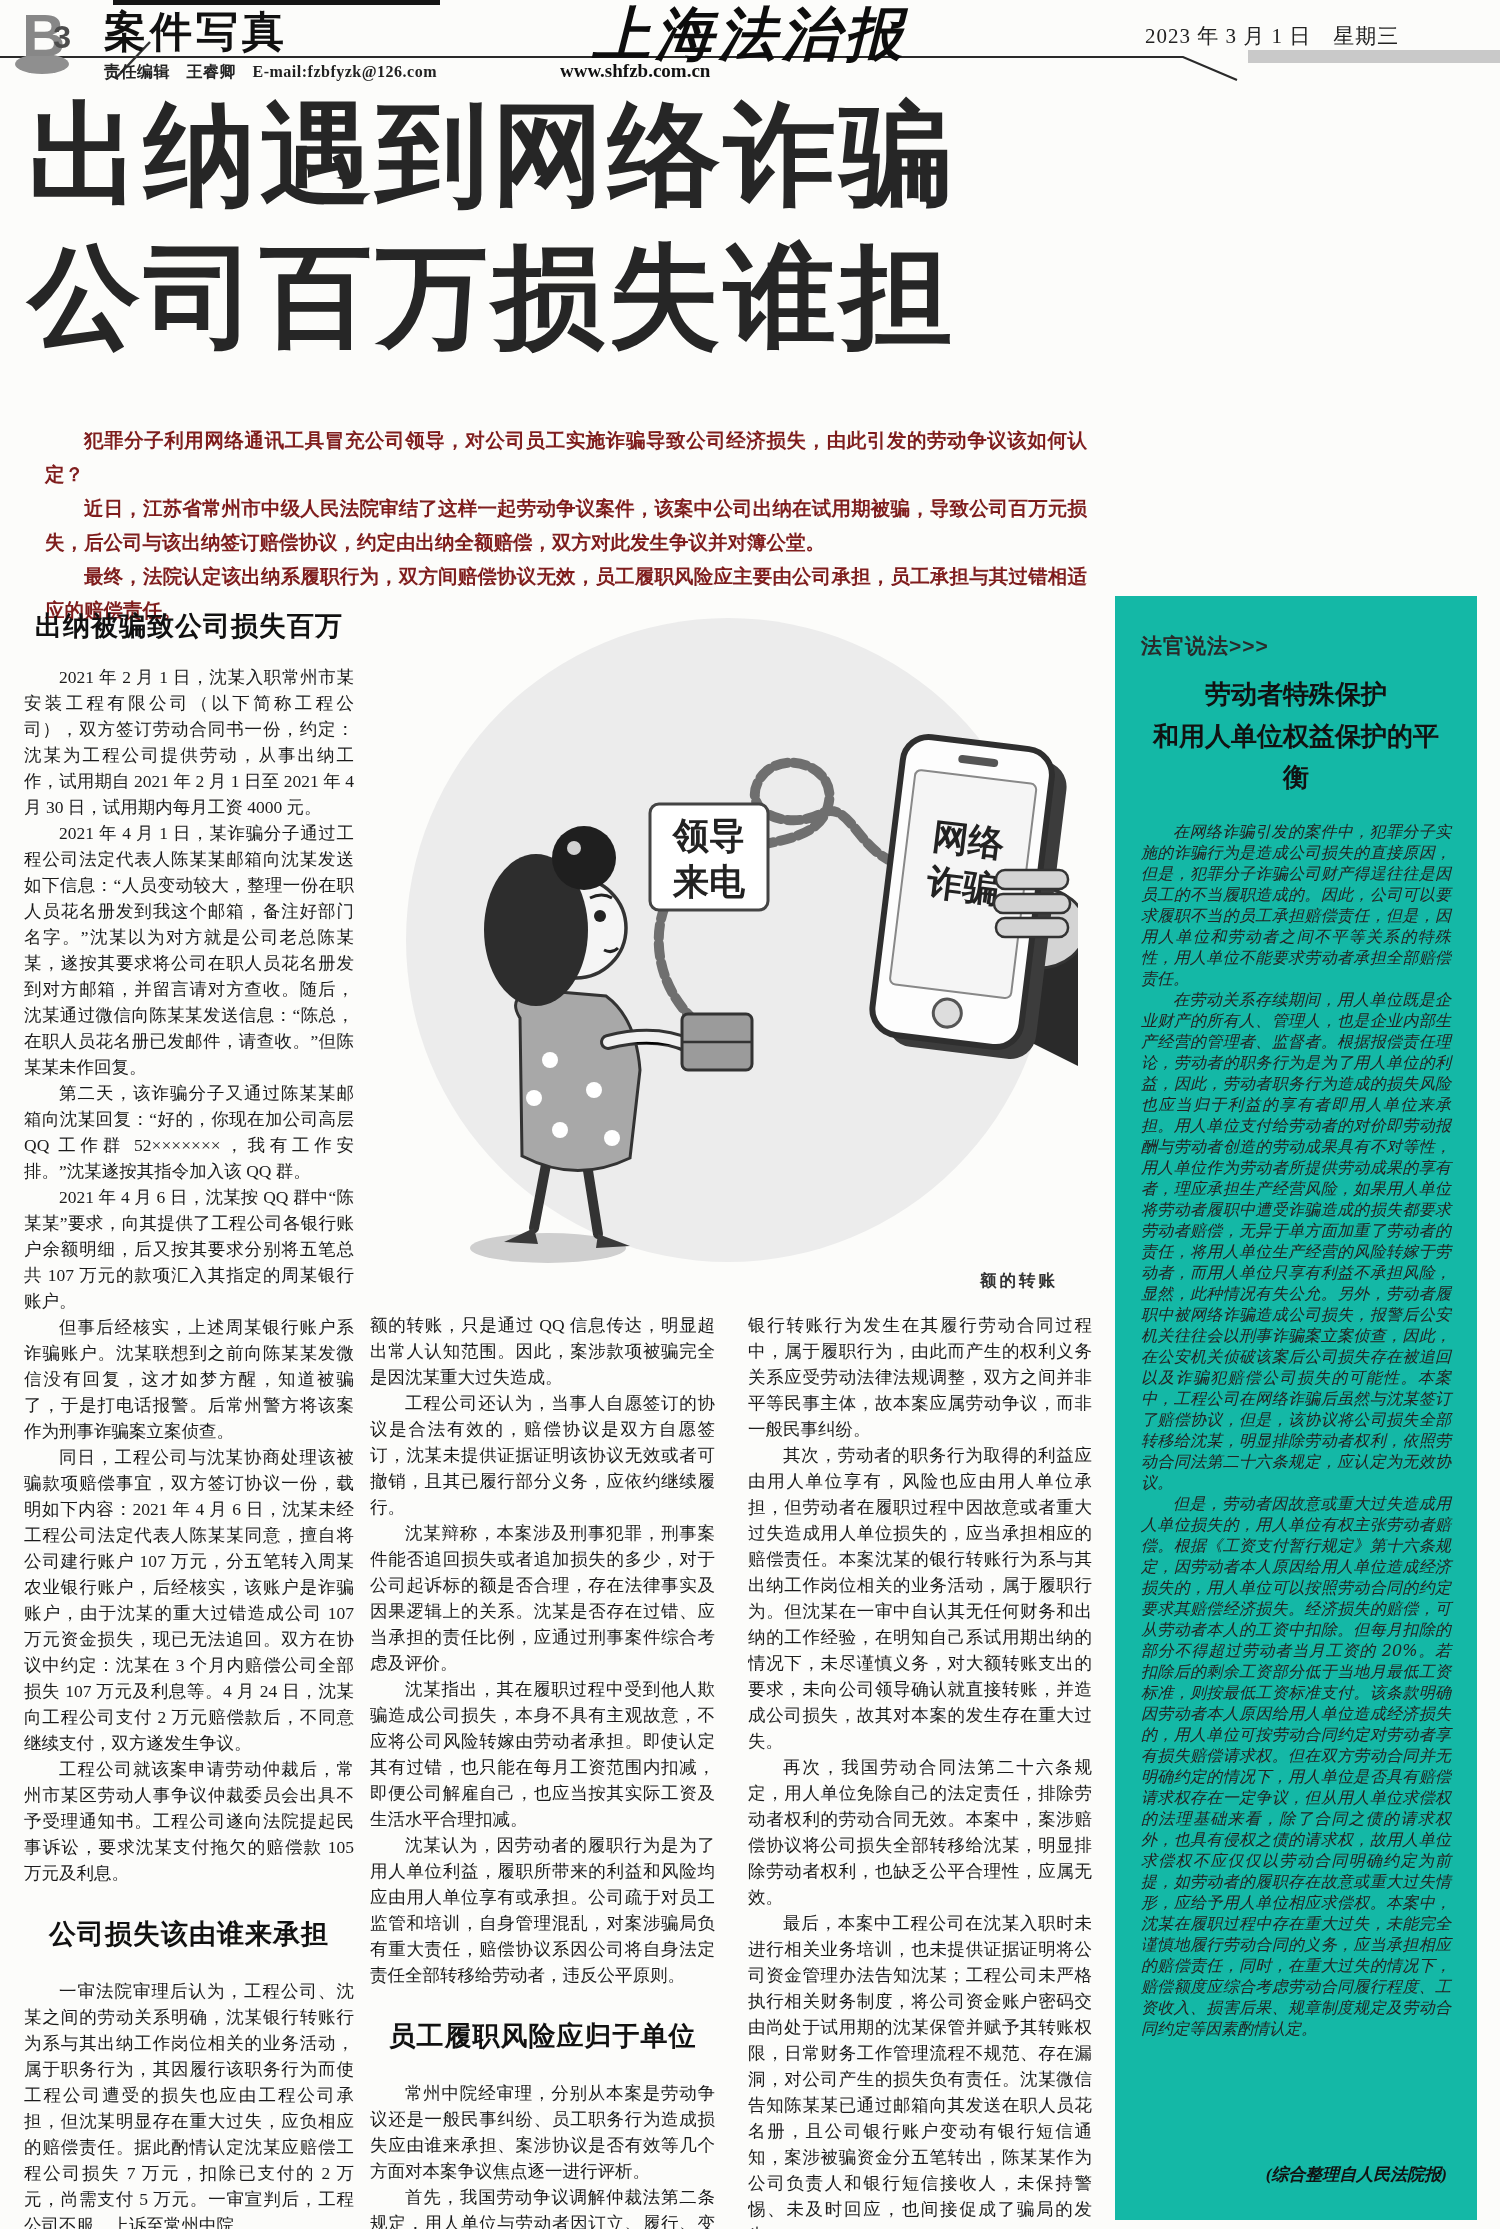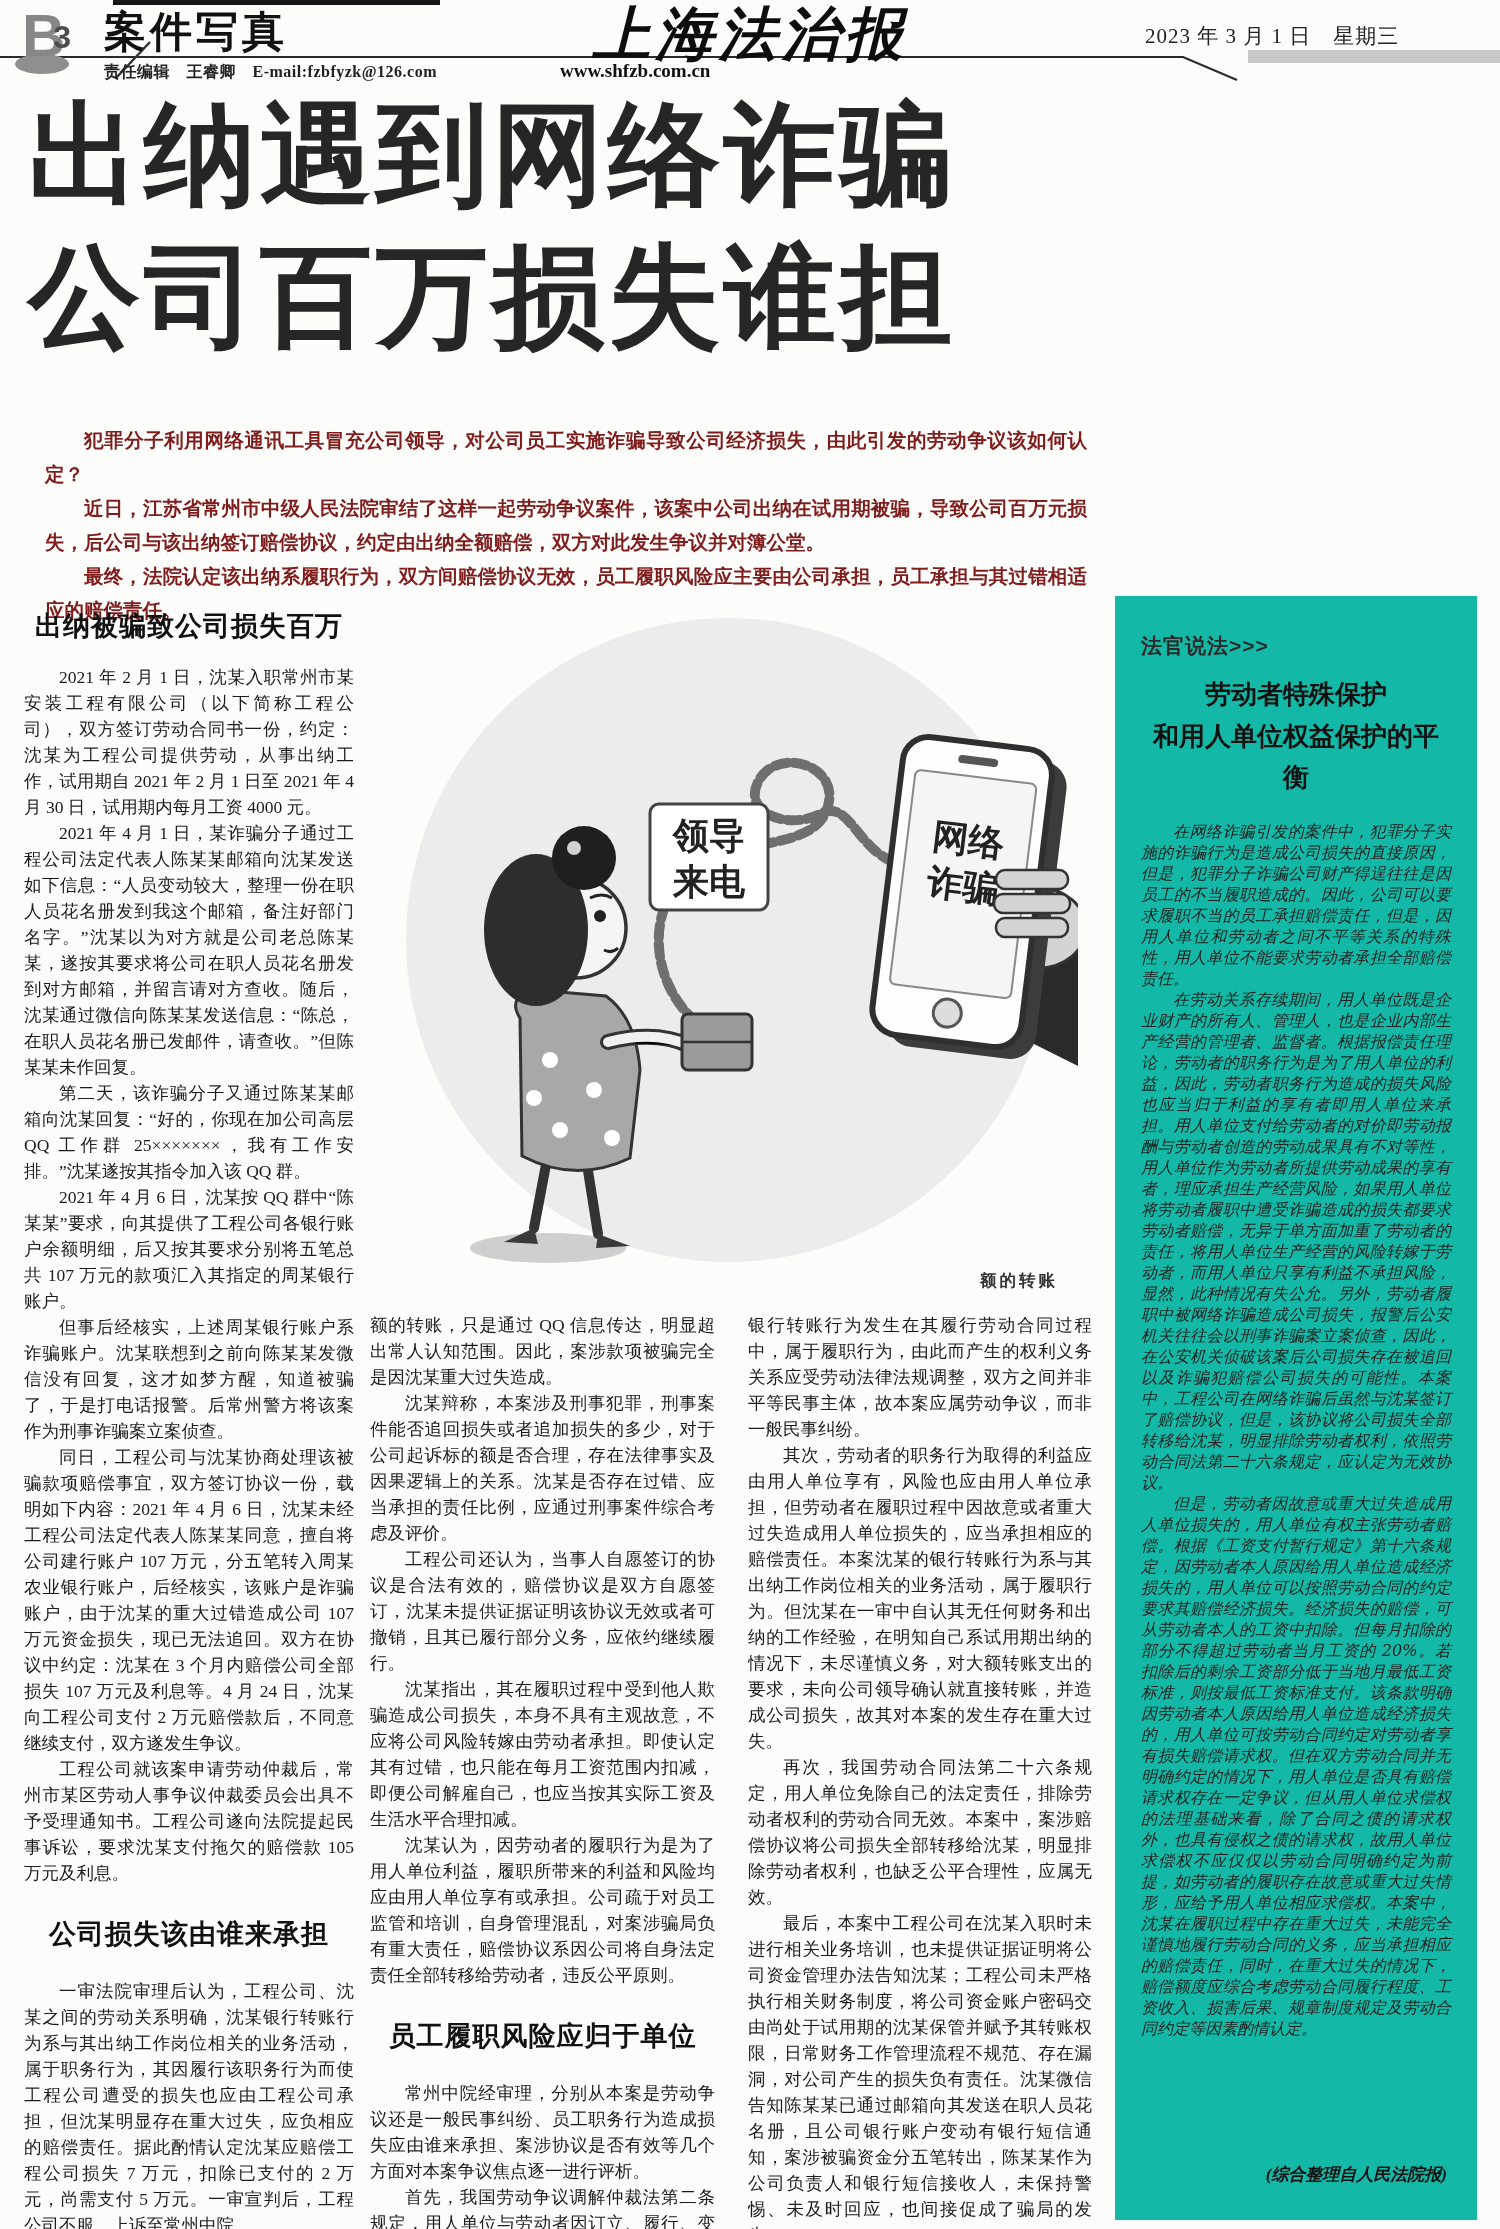--- a/index.html
+++ b/index.html
@@ -82,21 +82,21 @@
   <div class="abs intro">
     <p>犯罪分子利用网络通讯工具冒充公司领导，对公司员工实施诈骗导致公司经济损失，由此引发的劳动争议该如何认定？</p>
     <p>近日，江苏省常州市中级人民法院审结了这样一起劳动争议案件，该案中公司出纳在试用期被骗，导致公司百万元损失，后公司与该出纳签订赔偿协议，约定由出纳全额赔偿，双方对此发生争议并对簿公堂。</p>
     <p>最终，法院认定该出纳系履职行为，双方间赔偿协议无效，员工履职风险应主要由公司承担，员工承担与其过错相适应的赔偿责任。</p>
   </div>
 
   <div class="abs col col-1">
     <h2 class="section-heading hei">出纳被骗致公司损失百万</h2>
     <p class="body">2021 年 2 月 1 日，沈某入职常州市某安装工程有限公司（以下简称工程公司），双方签订劳动合同书一份，约定：沈某为工程公司提供劳动，从事出纳工作，试用期自 2021 年 2 月 1 日至 2021 年 4 月 30 日，试用期内每月工资 4000 元。</p>
     <p class="body">2021 年 4 月 1 日，某诈骗分子通过工程公司法定代表人陈某某邮箱向沈某发送如下信息：“人员变动较大，整理一份在职人员花名册发到我这个邮箱，备注好部门名字。”沈某以为对方就是公司老总陈某某，遂按其要求将公司在职人员花名册发到对方邮箱，并留言请对方查收。随后，沈某通过微信向陈某某发送信息：“陈总，在职人员花名册已发邮件，请查收。”但陈某某未作回复。</p>
-    <p class="body">第二天，该诈骗分子又通过陈某某邮箱向沈某回复：“好的，你现在加公司高层 QQ 工作群 25×××××××，我有工作安排。”沈某遂按其指令加入该 QQ 群。</p>
+    <p class="body">第二天，该诈骗分子又通过陈某某邮箱向沈某回复：“好的，你现在加公司高层 QQ 工作群 52×××××××，我有工作安排。”沈某遂按其指令加入该 QQ 群。</p>
     <p class="body">2021 年 4 月 6 日，沈某按 QQ 群中“陈某某”要求，向其提供了工程公司各银行账户余额明细，后又按其要求分别将五笔总共 107 万元的款项汇入其指定的周某银行账户。</p>
     <p class="body">但事后经核实，上述周某银行账户系诈骗账户。沈某联想到之前向陈某某发微信没有回复，这才如梦方醒，知道被骗了，于是打电话报警。后常州警方将该案作为刑事诈骗案立案侦查。</p>
     <p class="body">同日，工程公司与沈某协商处理该被骗款项赔偿事宜，双方签订协议一份，载明如下内容：2021 年 4 月 6 日，沈某未经工程公司法定代表人陈某某同意，擅自将公司建行账户 107 万元，分五笔转入周某农业银行账户，后经核实，该账户是诈骗账户，由于沈某的重大过错造成公司 107 万元资金损失，现已无法追回。双方在协议中约定：沈某在 3 个月内赔偿公司全部损失 107 万元及利息等。4 月 24 日，沈某向工程公司支付 2 万元赔偿款后，不同意继续支付，双方遂发生争议。</p>
     <p class="body">工程公司就该案申请劳动仲裁后，常州市某区劳动人事争议仲裁委员会出具不予受理通知书。工程公司遂向法院提起民事诉讼，要求沈某支付拖欠的赔偿款 105 万元及利息。</p>
     <h2 class="section-heading mid hei">公司损失该由谁来承担</h2>
     <p class="body">一审法院审理后认为，工程公司、沈某之间的劳动关系明确，沈某银行转账行为系与其出纳工作岗位相关的业务活动，属于职务行为，其因履行该职务行为而使工程公司遭受的损失也应由工程公司承担，但沈某明显存在重大过失，应负相应的赔偿责任。据此酌情认定沈某应赔偿工程公司损失 7 万元，扣除已支付的 2 万元，尚需支付 5 万元。一审宣判后，工程公司不服，上诉至常州中院。</p>
 
   </div>
 
   <div class="abs illustration">
@@ -158,22 +158,22 @@
         <circle cx="202" cy="318" r="6" fill="#222"></circle>
         <path d="M192 300 Q204 294 214 300" stroke="#222" stroke-width="3" fill="none"></path>
         <path d="M206 352 Q214 356 220 350" stroke="#222" stroke-width="3" fill="none"></path>
       </g>
     </svg>
     <div class="photo-caption">额的转账</div>
   </div>
 
   <div class="abs col col-2">
     <p class="body cont">额的转账，只是通过 QQ 信息传达，明显超出常人认知范围。因此，案涉款项被骗完全是因沈某重大过失造成。</p>
+    <p class="body">工程公司还认为，当事人自愿签订的协议是合法有效的，赔偿协议是双方自愿签订，沈某未提供证据证明该协议无效或者可撤销，且其已履行部分义务，应依约继续履行。</p>
     <p class="body">沈某辩称，本案涉及刑事犯罪，刑事案件能否追回损失或者追加损失的多少，对于公司起诉标的额是否合理，存在法律事实及因果逻辑上的关系。沈某是否存在过错、应当承担的责任比例，应通过刑事案件综合考虑及评价。</p>
-    <p class="body">工程公司还认为，当事人自愿签订的协议是合法有效的，赔偿协议是双方自愿签订，沈某未提供证据证明该协议无效或者可撤销，且其已履行部分义务，应依约继续履行。</p>
     <p class="body">沈某指出，其在履职过程中受到他人欺骗造成公司损失，本身不具有主观故意，不应将公司风险转嫁由劳动者承担。即使认定其有过错，也只能在每月工资范围内扣减，即便公司解雇自己，也应当按其实际工资及生活水平合理扣减。</p>
     <p class="body">沈某认为，因劳动者的履职行为是为了用人单位利益，履职所带来的利益和风险均应由用人单位享有或承担。公司疏于对员工监管和培训，自身管理混乱，对案涉骗局负有重大责任，赔偿协议系因公司将自身法定责任全部转移给劳动者，违反公平原则。</p>
     <h2 class="section-heading mid hei">员工履职风险应归于单位</h2>
     <p class="body">常州中院经审理，分别从本案是劳动争议还是一般民事纠纷、员工职务行为造成损失应由谁来承担、案涉协议是否有效等几个方面对本案争议焦点逐一进行评析。</p>
     <p class="body">首先，我国劳动争议调解仲裁法第二条规定，用人单位与劳动者因订立、履行、变更、解除和终止劳动合同发生的争议，属于劳动争议，适用该法。本案中，双方之间签订有劳动合同，双方劳动关系明确，沈某的</p>
   </div>
 
   <div class="abs col col-3">
     <p class="body cont">银行转账行为发生在其履行劳动合同过程中，属于履职行为，由此而产生的权利义务关系应受劳动法律法规调整，双方之间并非平等民事主体，故本案应属劳动争议，而非一般民事纠纷。</p>
     <p class="body">其次，劳动者的职务行为取得的利益应由用人单位享有，风险也应由用人单位承担，但劳动者在履职过程中因故意或者重大过失造成用人单位损失的，应当承担相应的赔偿责任。本案沈某的银行转账行为系与其出纳工作岗位相关的业务活动，属于履职行为。但沈某在一审中自认其无任何财务和出纳的工作经验，在明知自己系试用期出纳的情况下，未尽谨慎义务，对大额转账支出的要求，未向公司领导确认就直接转账，并造成公司损失，故其对本案的发生存在重大过失。</p>

